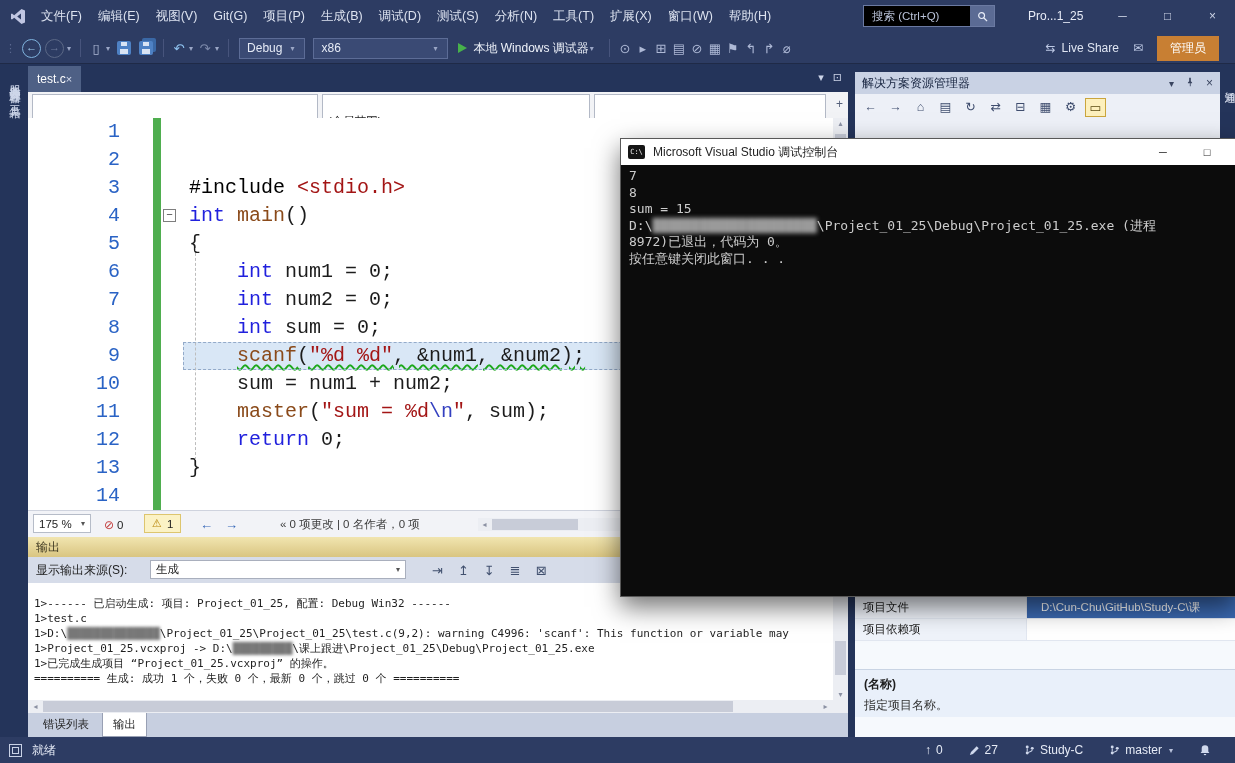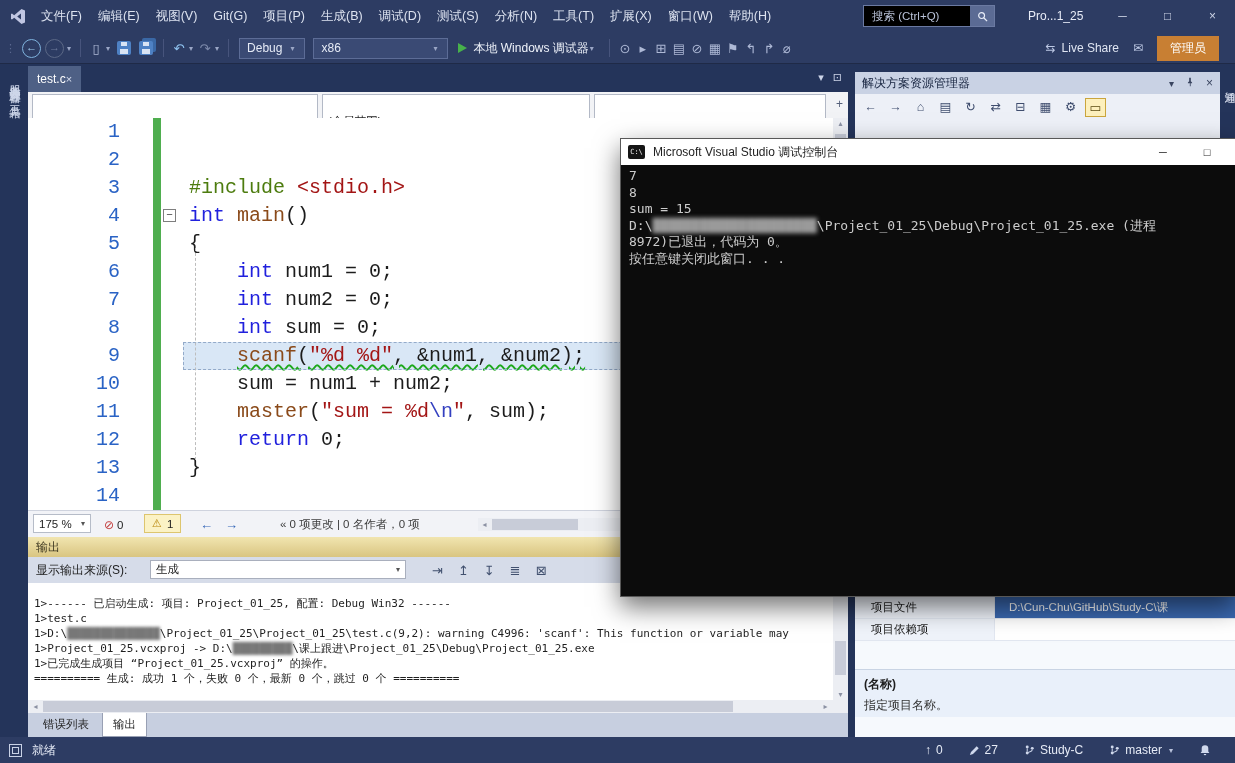--- a/index.html
+++ b/index.html
@@ -65,21 +65,21 @@
   .greenbar{position:absolute;left:125px;top:0;width:8px;height:392px;background:#4fae4f}
   .guide{position:absolute;left:167px;top:130px;height:212px;border-left:1px dashed #bdbdbd}
   .crow{display:flex;height:28px;font-family:"Liberation Mono","DejaVu Sans Mono",monospace;font-size:20px;line-height:28px;white-space:pre}
   .cnum{width:92px;flex:none;text-align:right;color:#2a63c5}
   .cgap{width:33px;flex:none}
   .cfold{width:30px;flex:none;position:relative}
   .foldbox{position:absolute;left:10px;top:7px;width:13px;height:13px;border:1px solid #7e7e7e;color:#444;font-size:11px;
            line-height:11px;text-align:center;background:#fff;box-sizing:border-box}
   .ccode{flex:1;padding-left:6px;color:#1c1c1c}
   .crow.hl .ccode{background:#d9e7f6;outline:1px dashed #93aac9;outline-offset:-1px}
-  .kw{color:#2121dd}.fn{color:#8a4a1a}.str{color:#a31515}.inc{color:#4d7c0f}.esc{color:#3440c0}.pl{color:#1c1c1c}
+  .kw{color:#2121dd}.fn{color:#8a4a1a}.str{color:#a31515}.inc{color:#000000}.esc{color:#3440c0}.pl{color:#1c1c1c}
   .sq{text-decoration-line:underline;text-decoration-style:wavy;text-decoration-color:#1ca81c;
       text-decoration-thickness:1.5px;text-underline-offset:3px}
   .evsb{position:absolute;right:0;top:0;width:15px;height:392px;background:#eceef3}
   .evsb .thumb{position:absolute;left:2px;top:16px;width:11px;height:120px;background:#c8ccd8}
   .sba{position:absolute;left:0;width:15px;text-align:center;font-size:8px;color:#8b91a3}
 
   .estrip{position:absolute;top:446px;left:0;width:820px;height:27px;background:#f2f3f7;border-top:1px solid #cfd3de;font-size:11.5px}
   .zoom{position:absolute;left:5px;top:3px;width:58px;height:19px;background:#fff;border:1px solid #b6bcc8;display:flex;
         align-items:center;padding:0 5px;box-sizing:border-box}
   .errg{position:absolute;left:76px;top:0;height:27px;display:flex;gap:3px;align-items:center}
@@ -124,21 +124,21 @@
   .sesearch{margin:2px 4px;height:20px;background:#fff;border:1px solid #a9afbd;display:flex;align-items:center;
             padding:0 5px;color:#8a8a8a;font-size:11.5px;white-space:nowrap;overflow:hidden}
   .sesearch .smag{margin-left:auto;color:#666;display:flex}
 
   .rstrip{position:absolute;left:1220px;top:72px;width:15px;height:525px;background:#24345a}
   .rtab{writing-mode:vertical-rl;color:#d4daea;font-size:11px;margin:6px 0 0 2px;white-space:nowrap}
 
   
   .props{position:absolute;left:855px;top:597px;width:380px;height:140px;background:#f6f9fd}
   .prow{display:flex;height:21px;border-bottom:1px solid #e2e7f1;font-size:11.5px}
-  .plabel{width:140px;flex:none;background:#eff3fa;padding-left:16px;line-height:21px;border-right:1px solid #e2e7f1;box-sizing:border-box}
+  .plabel{width:172px;flex:none;background:#eff3fa;padding-left:8px;line-height:21px;border-right:1px solid #e2e7f1;box-sizing:border-box}
   .pval{flex:1;line-height:21px;padding-left:14px;background:#fff;white-space:nowrap;overflow:hidden}
   .prow.sel .pval{background:#3a68b0;color:#fff}
   .pdesc{position:absolute;left:0;top:72px;width:380px;height:48px;background:#e9f0fa;border-top:1px solid #c9d4e4;
          box-sizing:border-box;padding:6px 9px}
   .pn{font-weight:bold;font-size:12px}
   .pd{font-size:12px;margin-top:4px;color:#333}
 
   
   .console{position:absolute;left:620px;top:138px;width:616px;height:459px;background:#0c0c0c;border:1px solid #585858;
            box-shadow:0 10px 24px rgba(0,0,0,.55);box-sizing:border-box;z-index:50}

